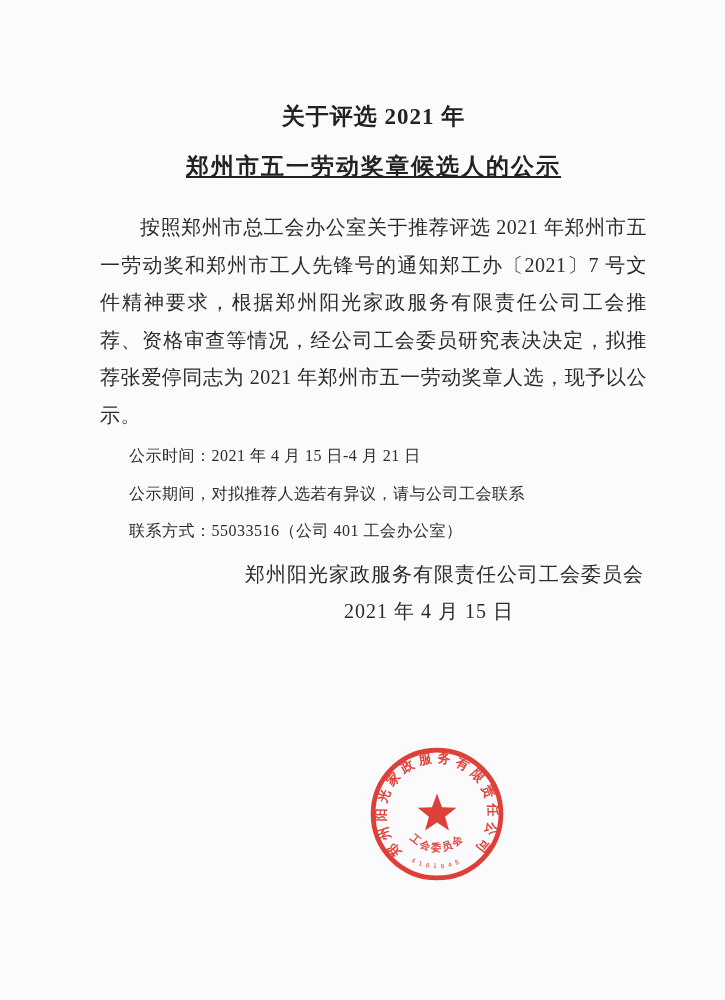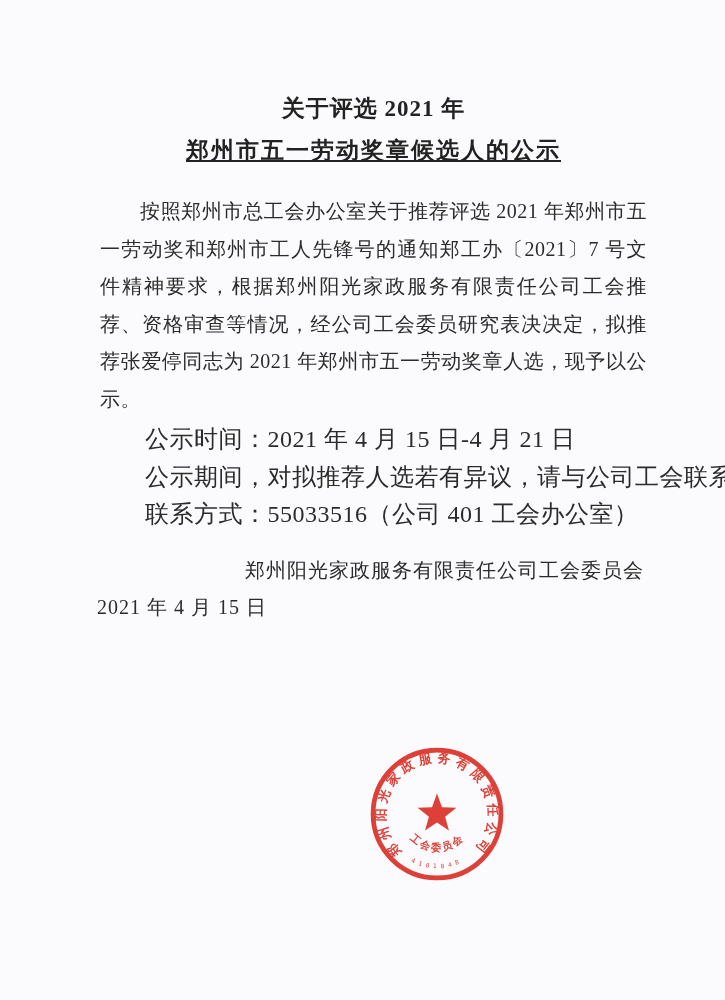--- a/index.html
+++ b/index.html
@@ -18,51 +18,52 @@
     color:#2b2b2b;
   }
   .content{ width:553px; }
   .title{
     font-size:23px;
     font-weight:bold;
     text-align:center;
     line-height:34px;
     letter-spacing:1px;
     color:#222;
-    margin:8px;
+    margin:16px;
   }
   .title.second{ margin-top:5px; letter-spacing:2px;text-decoration:underline; }
   .para{
     margin:3px;
     font-size:20px;
     line-height:37.5px;
     text-align:justify;
     text-indent:2em;
     letter-spacing:0.5px;
   }
   .para.first{ margin-top:25px; }
   .notice-line{
-    font-size:24px;
+    font-size:16px;
     line-height:37.5px;
     text-indent:2em;
     letter-spacing:0.5px;
     white-space:nowrap;
   }
   .signature{
-    margin-top:18px;
+    margin-top:6px;
     font-size:20px;
     line-height:37.5px;
     letter-spacing:1px;
     text-align:right;
     padding-right:6px;
   }
   .date{
     font-size:20px;
     line-height:37.5px;
     letter-spacing:1px;
+    text-align:right;
     padding-right:136px;
   }
   .seal{
     position:absolute;
     left:369px;
     top:746px;
     width:136px;
     height:136px;
     mix-blend-mode:multiply;
     opacity:0.92;

